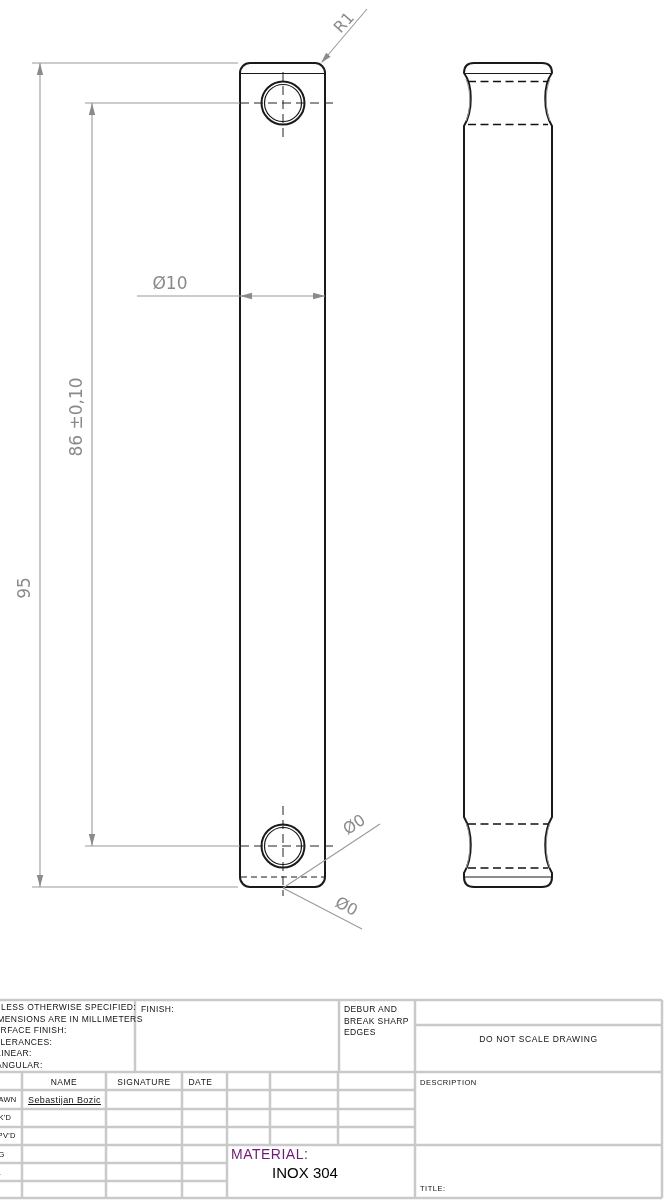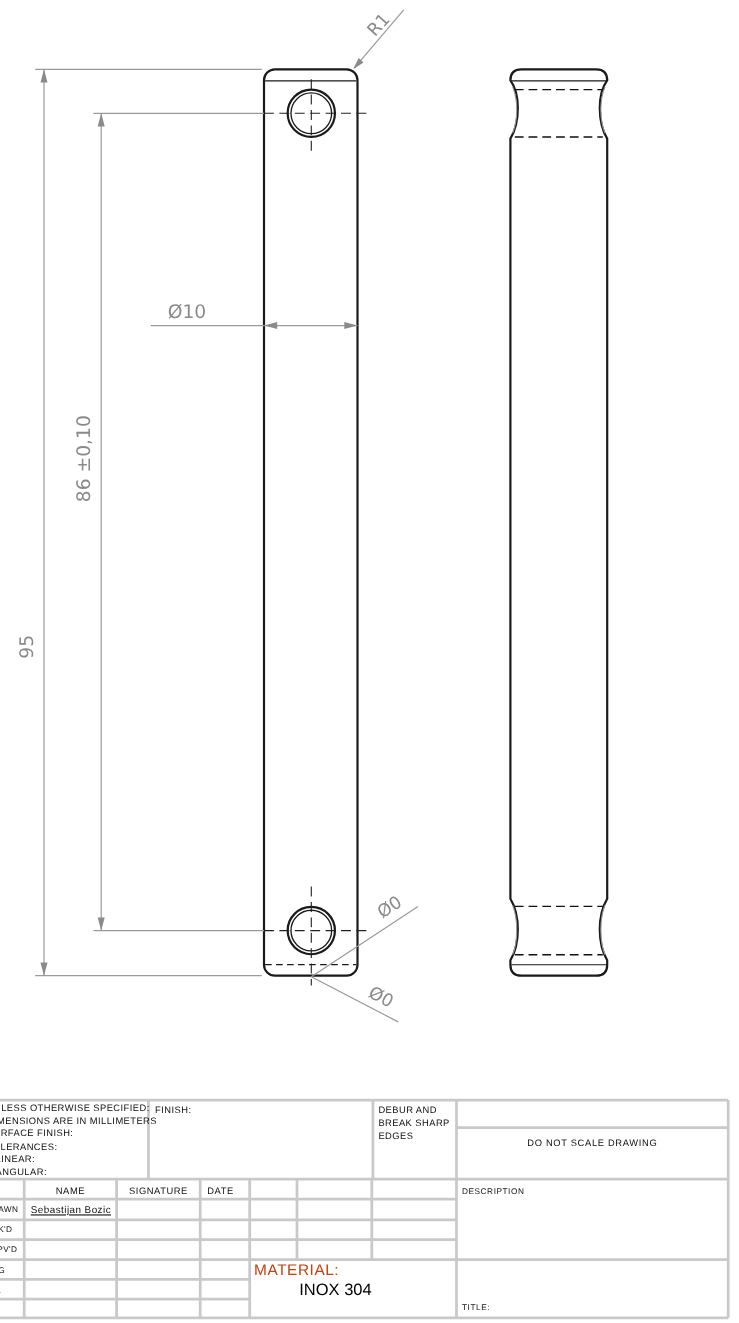--- a/index.html
+++ b/index.html
@@ -3,21 +3,21 @@
 <meta charset="utf-8">
 <style>
   html,body{margin:0;padding:0;background:#fff;width:672px;height:1203px;overflow:hidden;}
   #sheet{position:relative;width:672px;height:1203px;background:#fff;font-family:"Liberation Sans",sans-serif;}
   svg{position:absolute;left:0;top:0;}
   .tb-text{position:absolute;color:#111;font-size:8.5px;letter-spacing:.4px;line-height:11.5px;white-space:nowrap;}
   .tb-small{font-size:7.5px;letter-spacing:.5px;}
   .rowlabel{position:absolute;left:-13px;width:34px;color:#111;font-size:7.5px;letter-spacing:.3px;white-space:nowrap;}
   .hdr{position:absolute;text-align:center;color:#111;font-size:8.5px;letter-spacing:.5px;}
   .dnsd{position:absolute;left:415px;width:247px;top:1006px;text-align:center;color:#111;font-size:8.5px;letter-spacing:.6px;margin-top:28px;}
-  .material-label{position:absolute;left:231px;top:1146px;font-size:14px;color:#c2410c;letter-spacing:.5px;}
+  .material-label{position:absolute;left:231px;top:1146px;font-size:14px;color:#701a75;letter-spacing:.5px;}
   .material-value{position:absolute;left:227px;width:156px;top:1164px;text-align:center;font-size:15px;font-weight:normal;color:#000;}
   .title-label{position:absolute;left:420px;top:1184px;font-size:7.5px;letter-spacing:.5px;color:#111;}
   .title-value{position:absolute;left:478px;width:180px;top:1150px;text-align:right;font-size:33px;font-weight:400;letter-spacing:4px;color:#1a1a1a;font-family:"DejaVu Sans",sans-serif;}
   .dim-text{font-family:"DejaVu Sans",sans-serif;fill:#8a8a8a;font-size:17px;}
   .dim-text-sm{font-family:"DejaVu Sans",sans-serif;fill:#8a8a8a;font-size:16px;}
 </style>
 </head>
 <body>
 
 <div id="sheet">

